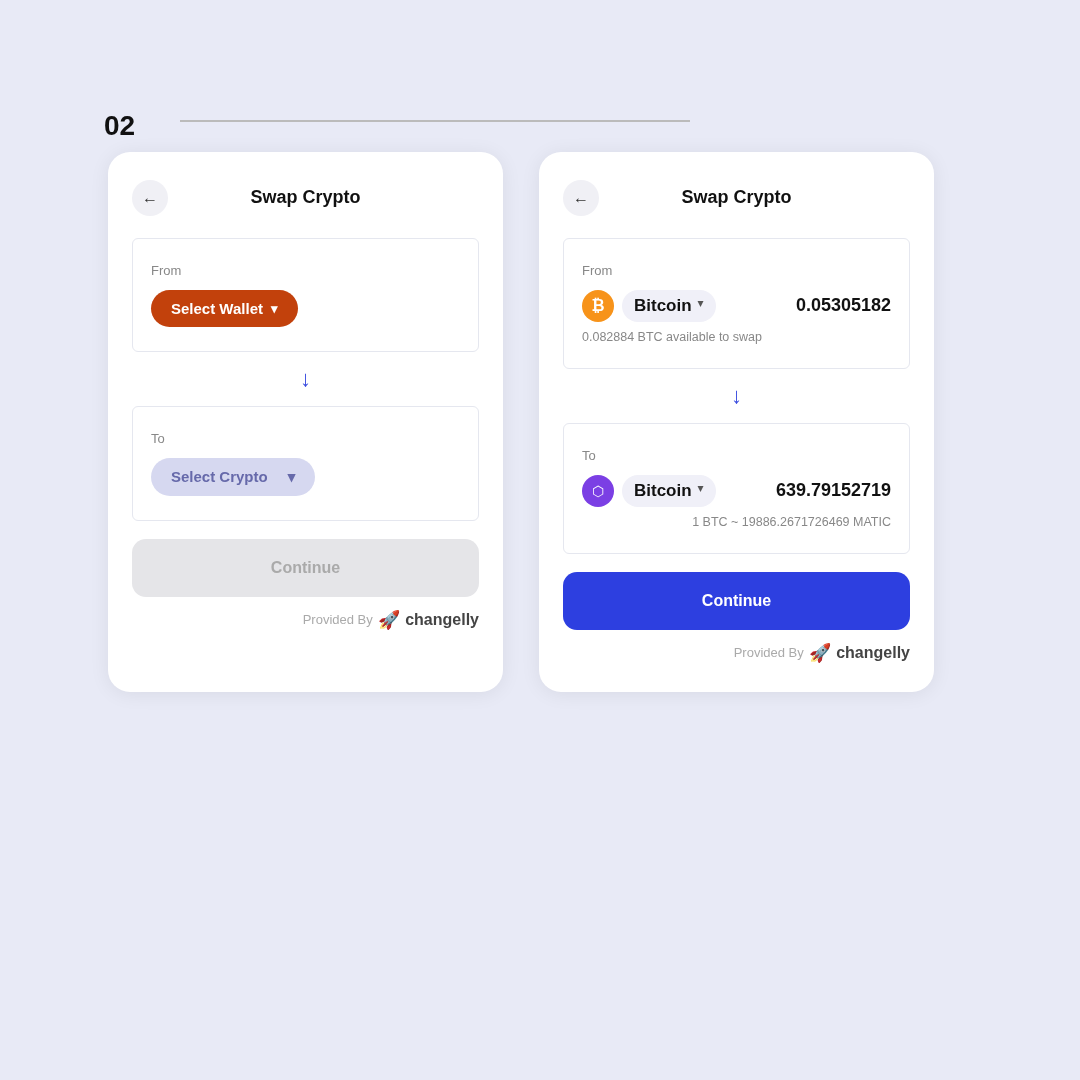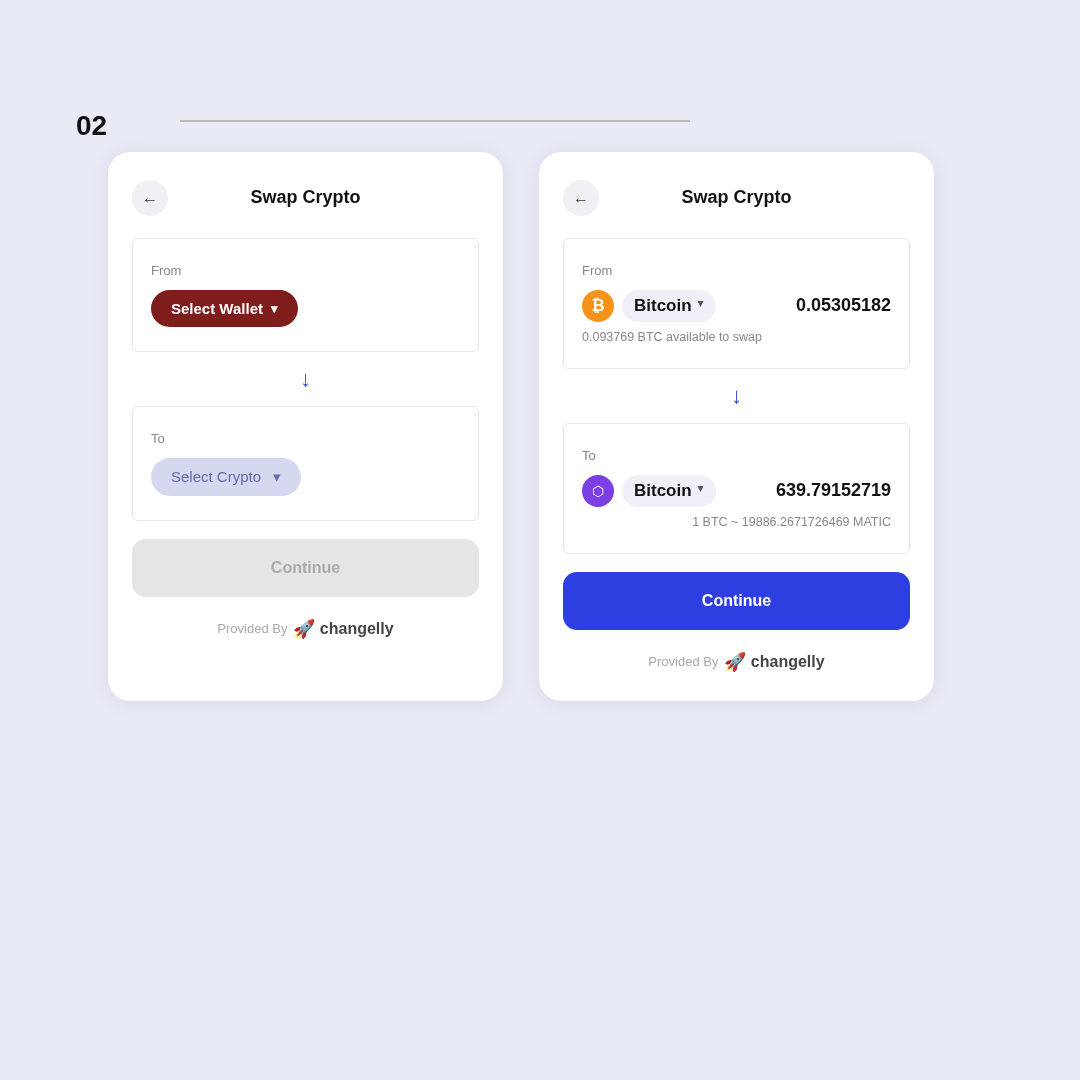--- a/index.html
+++ b/index.html
@@ -13,21 +13,21 @@
       align-items: flex-start;
       justify-content: flex-start;
       overflow: hidden;
     }
 
     .page-number {
       font-size: 28px;
       font-weight: 900;
       color: #111;
       margin-top: 110px;
-      margin-left: 76px;
+      margin-left: 104px;
       letter-spacing: 0;
     }
 
     .divider-line {
       width: 510px;
       height: 1.5px;
       background: #bbb;
       margin-left: 180px;
       margin-top: -22px;
     }
@@ -86,21 +86,21 @@
       margin-bottom: 0;
     }
 
     .section-label {
       font-size: 13px;
       color: #888;
       margin-bottom: 12px;
     }
 
     .select-wallet-btn {
-      background: #7f1d1d;
+      background: #c2410c;
       color: #fff;
       border: none;
       border-radius: 999px;
       padding: 10px 20px;
       font-size: 15px;
       font-weight: 600;
       display: flex;
       align-items: center;
       gap: 8px;
       cursor: pointer;
@@ -122,24 +122,24 @@
       margin-top: 0;
     }
 
     .select-crypto-btn {
       background: #d6d8f0;
       color: #6669aa;
       border: none;
       border-radius: 999px;
       padding: 10px 20px;
       font-size: 15px;
-      font-weight: 400;
-      display: flex;
-      align-items: center;
-      gap: 12px;
+      font-weight: 700;
+      display: flex;
+      align-items: center;
+      gap: 20px;
       cursor: pointer;
     }
 
     .continue-btn-disabled {
       background: #e5e5e8;
       color: #aaa;
       border: none;
       border-radius: 14px;
       width: 100%;
       padding: 20px;
@@ -159,24 +159,24 @@
       font-size: 16px;
       font-weight: 700;
       margin-top: 18px;
       cursor: pointer;
     }
 
     .provided-by {
       text-align: center;
       color: #aaa;
       font-size: 13px;
-      margin-top: 21px;
-      display: flex;
-      align-items: center;
-      justify-content: center;
+      margin-top: 12px;
+      display: flex;
+      align-items: center;
+      justify-content: flex-end;
       gap: 6px;
     }
 
     .changelly-logo {
       display: flex;
       align-items: center;
       gap: 4px;
     }
 
     .changelly-rocket {
@@ -327,21 +327,21 @@
       <div class="crypto-row">
         <div class="crypto-left">
           <div class="crypto-icon-btc">₿</div>
           <div class="crypto-selector">
             <span class="crypto-name">Bitcoin</span>
             <span class="crypto-chevron">▾</span>
           </div>
         </div>
         <span class="crypto-amount">0.05305182</span>
       </div>
-      <div class="available-text">0.093769 BTC available to swap</div>
+      <div class="available-text">0.082884 BTC available to swap</div>
     </div>
 
     <div class="arrow-down">↓</div>
 
     <div class="section-box to-box">
       <div class="section-label">To</div>
       <div class="crypto-row">
         <div class="crypto-left">
           <div class="crypto-icon-polygon">⬡</div>
           <div class="crypto-selector">

